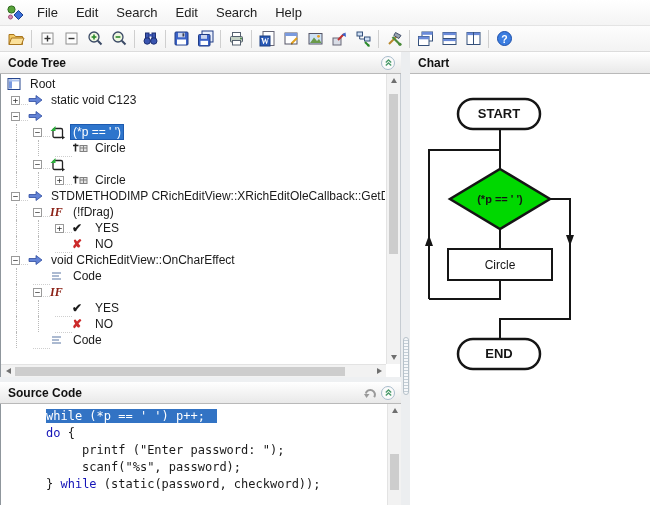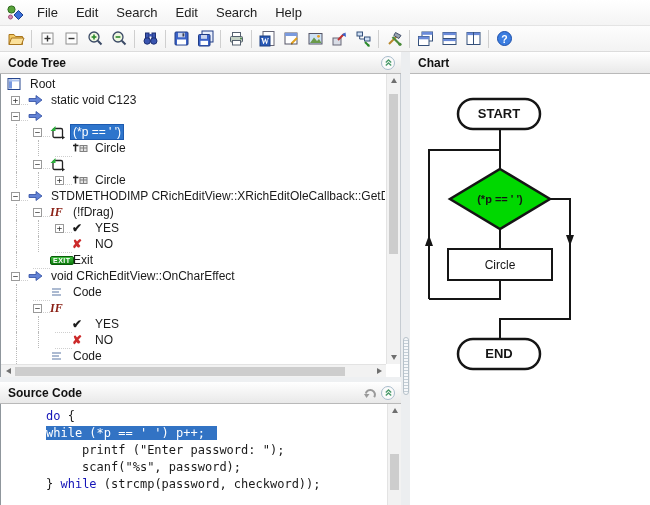--- a/index.html
+++ b/index.html
@@ -438,28 +438,20 @@
           <div class="tree-row">
             <div class="indent"></div>
             <div class="indent"></div>
             <div class="toggle-cell"></div>
             <div class="icon-cell">
               <span class="no-ic">✘</span>
             </div>
             <span class="tree-label">NO</span>
           </div>
           <div class="tree-row">
-            <div class="indent"></div>
-            <div class="toggle-cell"></div>
-            <div class="icon-cell">
-              <span class="exit-ic">EXIT</span>
-            </div>
-            <span class="tree-label">Exit</span>
-          </div>
-          <div class="tree-row">
             <div class="toggle-cell">
               <div class="toggle-box">−</div>
             </div>
             <div class="icon-cell">
               <span style="display: flex;">
                 <svg width="15" height="12" viewBox="0 0 15 12">
                   <polygon points="1,4.5 8,4.5 8,1.5 14,6 8,10.5 8,7.5 1,7.5" fill="#6383d6" stroke="#2e4da0" stroke-width="0.8"></polygon>
                 </svg>
               </span>
             </div>
@@ -557,25 +549,25 @@
       <div class="chev-btn">
         <svg width="9" height="9" viewBox="0 0 10 10">
           <path d="M2,5 L5,2.2 L8,5" fill="none" stroke="#4a9a6a" stroke-width="1.5"></path>
           <path d="M2,8.4 L5,5.6 L8,8.4" fill="none" stroke="#4a9a6a" stroke-width="1.5"></path>
         </svg>
       </div>
     </div>
 
     <div class="src-area">
       <div class="src-content">
+          <div class="code-line"><span class="sel"><span>while (*p == ' ') p++;</span></span></div>
           <div class="code-line"><span class="kw">do</span><span> {</span></div>
-          <div class="code-line"><span class="sel"><span>while (*p == ' ') p++;</span></span></div>
           <div class="code-line"><span>     printf ("Enter password: ");</span></div>
           <div class="code-line"><span>     scanf("%s", password);</span></div>
-          <div class="code-line"><span>} </span><span class="kw">while</span><span> (strcmp(password, checkword));</span></div>
+          <div class="code-line"><span>} </span><span class="kw">while</span><span> (static(password, checkword));</span></div>
         </div>
       <div class="vscroll src">
         <div class="sb-btn" style="position:absolute;top:0;left:0;">
             <div class="tri up"></div>
           </div>
         <div class="thumb-v" style="top:50px;height:36px;"></div>
       </div>
     </div>
   </div>
 

